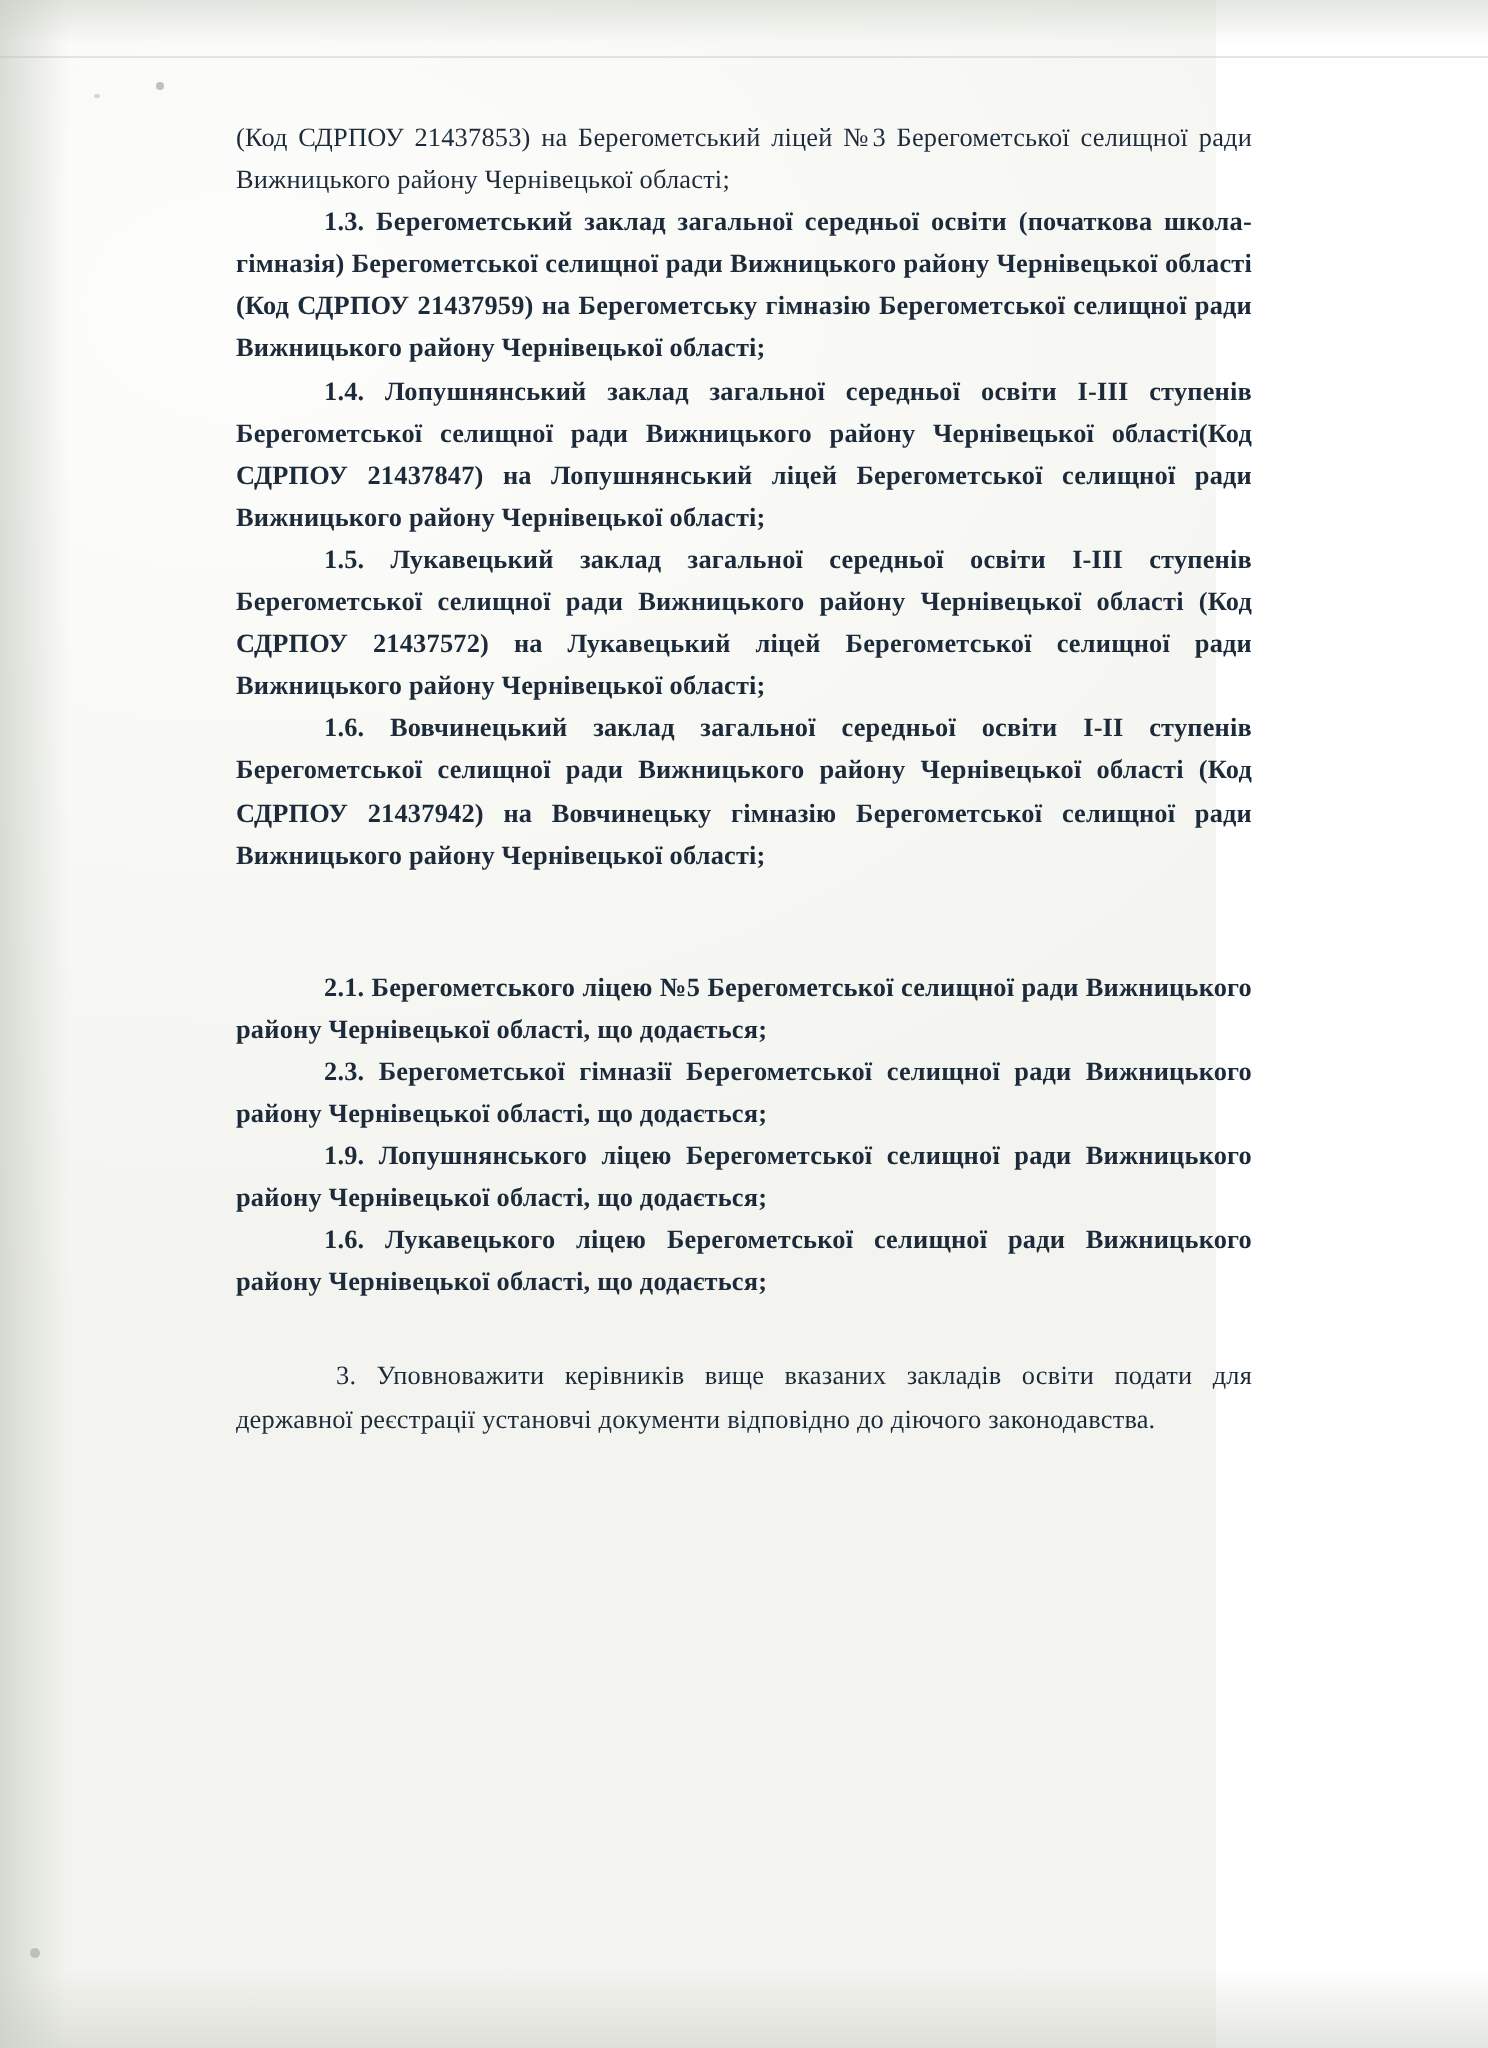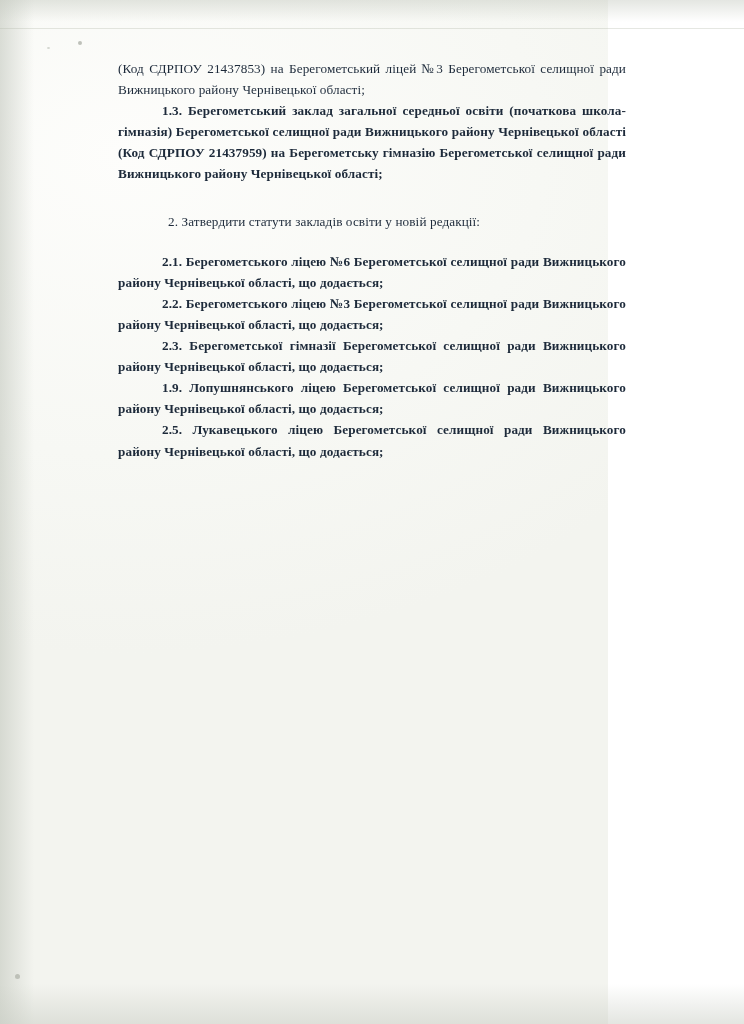--- a/index.html
+++ b/index.html
@@ -100,37 +100,39 @@
   <div class="speck speck-a"></div>
   <div class="speck speck-b"></div>
   <div class="speck speck-c"></div>
 
   <div class="body-text">
 
     <p class="para">(Код СДРПОУ 21437853) на Берегометський ліцей №3 Берегометської селищної ради Вижницького району Чернівецької області;</p>
 
     <p class="para indent">1.3. Берегометський заклад загальної середньої освіти (початкова школа-гімназія) Берегометської селищної ради Вижницького району Чернівецької області (Код СДРПОУ 21437959) на Берегометську гімназію Берегометської селищної ради Вижницького району Чернівецької області;</p>
 
+    <p class="para indent">1.4. Лопушнянський заклад загальної середньої освіти I-III ступенів Берегометської селищної ради Вижницького району Чернівецької області(Код СДРПОУ 21437847) на Лопушнянський ліцей Берегометської селищної ради Вижницького району Чернівецької області;</p>
 
+    <p class="para indent">1.5. Лукавецький заклад загальної середньої освіти I-III ступенів Берегометської селищної ради Вижницького району Чернівецької області (Код СДРПОУ   21437572) на Лукавецький ліцей Берегометської селищної ради Вижницького району Чернівецької області;</p>
 
+    <p class="para indent">1.6. Вовчинецький заклад загальної середньої освіти I-II ступенів Берегометської селищної ради Вижницького району Чернівецької області (Код СДРПОУ 21437942) на Вовчинецьку гімназію Берегометської селищної ради Вижницького району Чернівецької області;</p>
 
     <div class="gap-lg"></div>
 
-    <p class="para indent-big">2.     Затвердити статути закладів освіти у новій редакції:</p>
 
     <div class="gap-md"></div>
 
-    <p class="para indent">2.1. Берегометського ліцею №6 Берегометської селищної ради Вижницького району Чернівецької області, що додається;</p>
+    <p class="para indent">2.1. Берегометського ліцею №5 Берегометської селищної ради Вижницького району Чернівецької області, що додається;</p>
 
-    <p class="para indent">2.2. Берегометського ліцею №3 Берегометської селищної ради Вижницького району Чернівецької області, що додається;</p>
 
     <p class="para indent">2.3. Берегометської гімназії Берегометської селищної ради Вижницького району Чернівецької області, що додається;</p>
 
     <p class="para indent">1.9. Лопушнянського ліцею Берегометської селищної ради Вижницького району Чернівецької області, що додається;</p>
 
-    <p class="para indent">2.5. Лукавецького ліцею Берегометської селищної ради Вижницького району Чернівецької області, що додається;</p>
+    <p class="para indent">1.6. Лукавецького ліцею Берегометської селищної ради Вижницького району Чернівецької області, що додається;</p>
 
 
     <div class="gap-lg"></div>
 
+    <p class="para indent-big">3.     Уповноважити керівників вище вказаних закладів освіти подати для державної реєстрації установчі документи відповідно до діючого законодавства.</p>
 
   </div>
 </div>
 
 </body></html>

